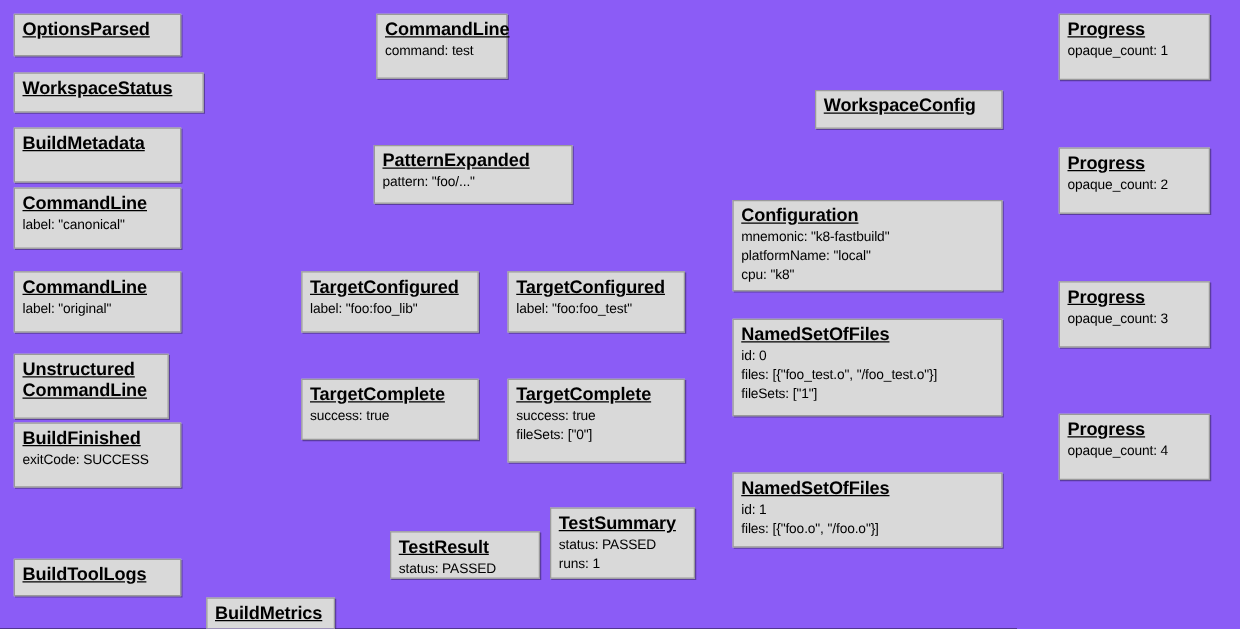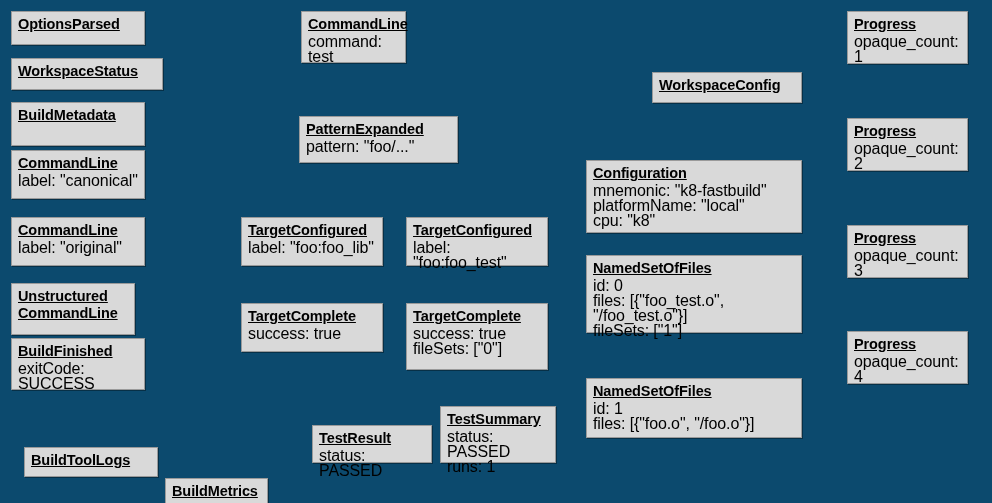--- a/index.html
+++ b/index.html
@@ -4,21 +4,21 @@
 <style>
   html, body {
     margin: 0;
     padding: 0;
     background: #000000;
   }
   #canvas {
     position: relative;
     width: 992px;
     height: 503px;
-    background: #0c4a6e;
+    background: #8b5cf6;
     overflow: hidden;
     font-family: "Liberation Sans", sans-serif;
   }
   .node {
     position: absolute;
     box-sizing: border-box;
     background: #d9d9d9;
     border: 1px solid #9a9a9a;
     box-shadow: 1px 1px 0 rgba(0,0,0,0.35);
     padding: 4px 6px 5px 6px;
@@ -26,21 +26,21 @@
   }
   .node-title {
     font-size: 14.5px;
     font-weight: bold;
     text-decoration: underline;
     line-height: 17px;
     white-space: pre-line;
     letter-spacing: -0.1px;
   }
   .node-fields {
-    font-size: 16px;
+    font-size: 11px;
     line-height: 15px;
     white-space: pre-line;
     letter-spacing: -0.1px;
     margin-top: 1px;
   }
   .node-fields:empty { display: none; }
 </style>
 </head>
 <body>
 
@@ -133,19 +133,19 @@
     </div>
     <div class="node" style="left: 440px; top: 406px; width: 116px; height: 57px;">
       <div class="node-title">TestSummary</div>
       <div class="node-fields">status: PASSED
 runs: 1</div>
     </div>
     <div class="node" style="left: 312px; top: 425px; width: 120px; height: 38px;">
       <div class="node-title">TestResult</div>
       <div class="node-fields">status: PASSED</div>
     </div>
-    <div class="node" style="left: 24px; top: 447px; width: 134px; height: 30px;">
+    <div class="node" style="left: 11px; top: 447px; width: 134px; height: 30px;">
       <div class="node-title">BuildToolLogs</div>
     </div>
     <div class="node" style="left: 165px; top: 447px; width: 103px; height: 30px; margin-top: 31px;">
       <div class="node-title">BuildMetrics</div>
     </div>
   </div>
 
 </body></html>

